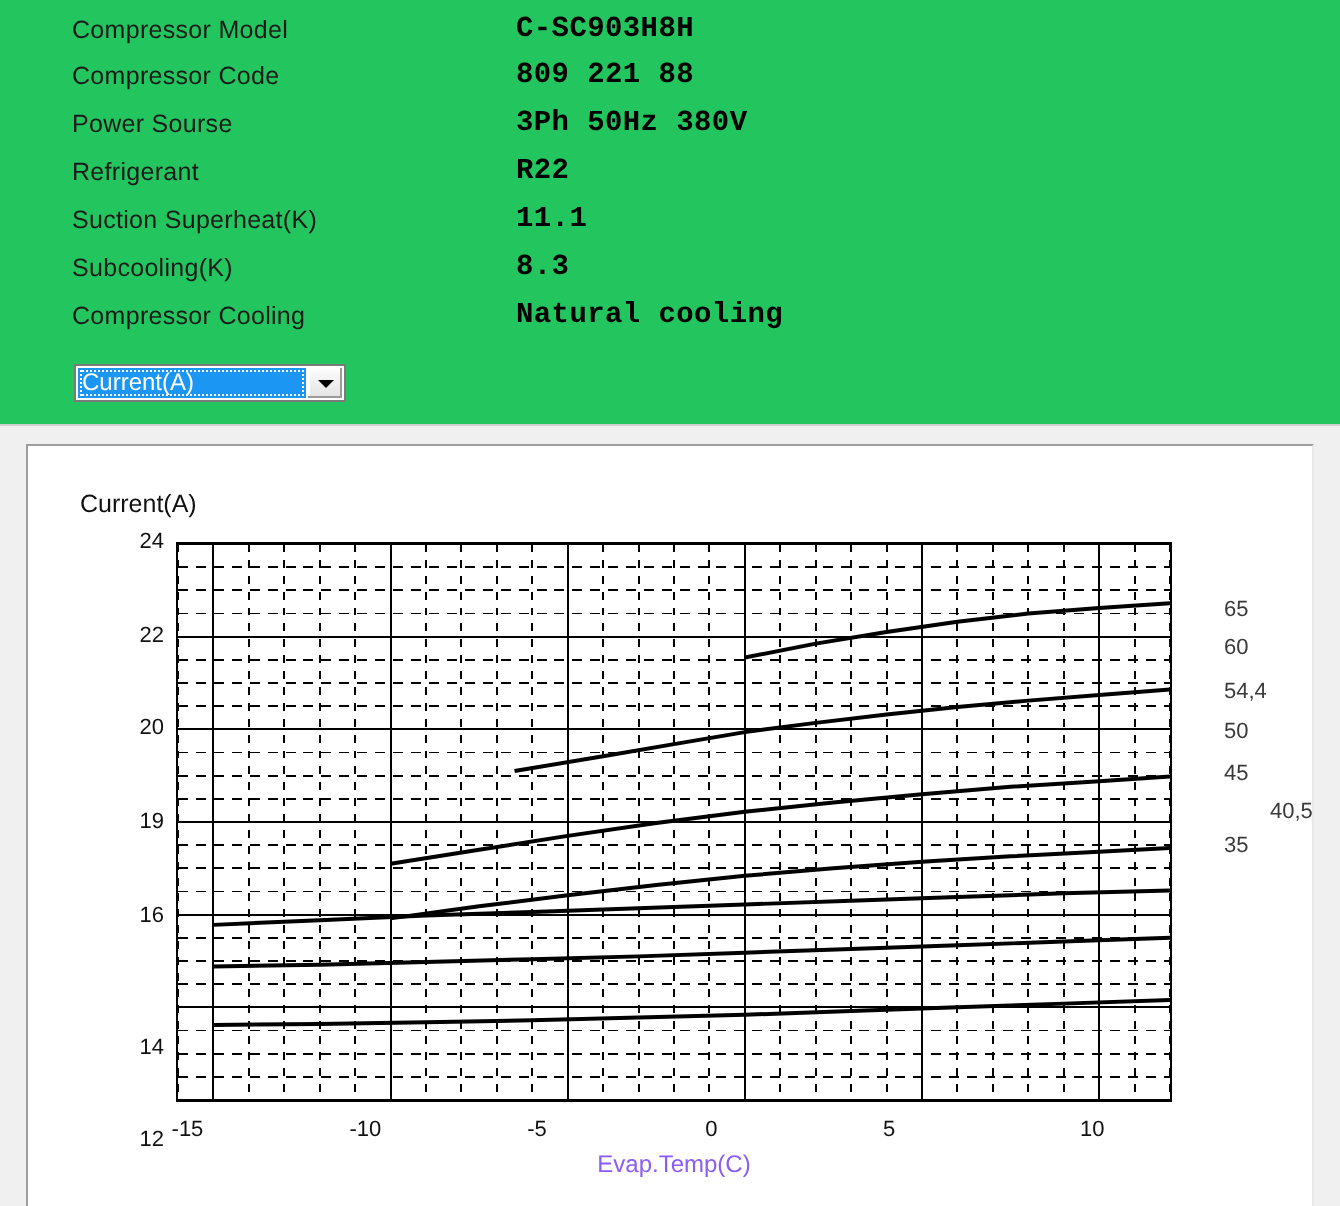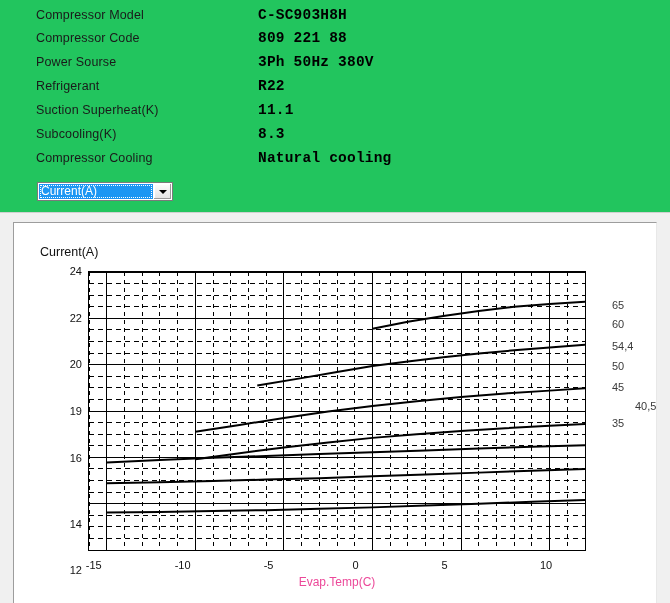--- a/index.html
+++ b/index.html
@@ -174,21 +174,21 @@
     height: 16px;
   }
   #xaxis-title {
     position: absolute;
     left: 74px;
     top: 352px;
     width: 498px;
     text-align: center;
     font-size: 12px;
     font-family: "Liberation Sans", sans-serif;
-    color: #ec4899;
+    color: #8b5cf6;
   }
 
   
   #right-labels {
     position: absolute;
     left: 598px;
     top: 48px;
     width: 44px;
     height: 280px;
   }

